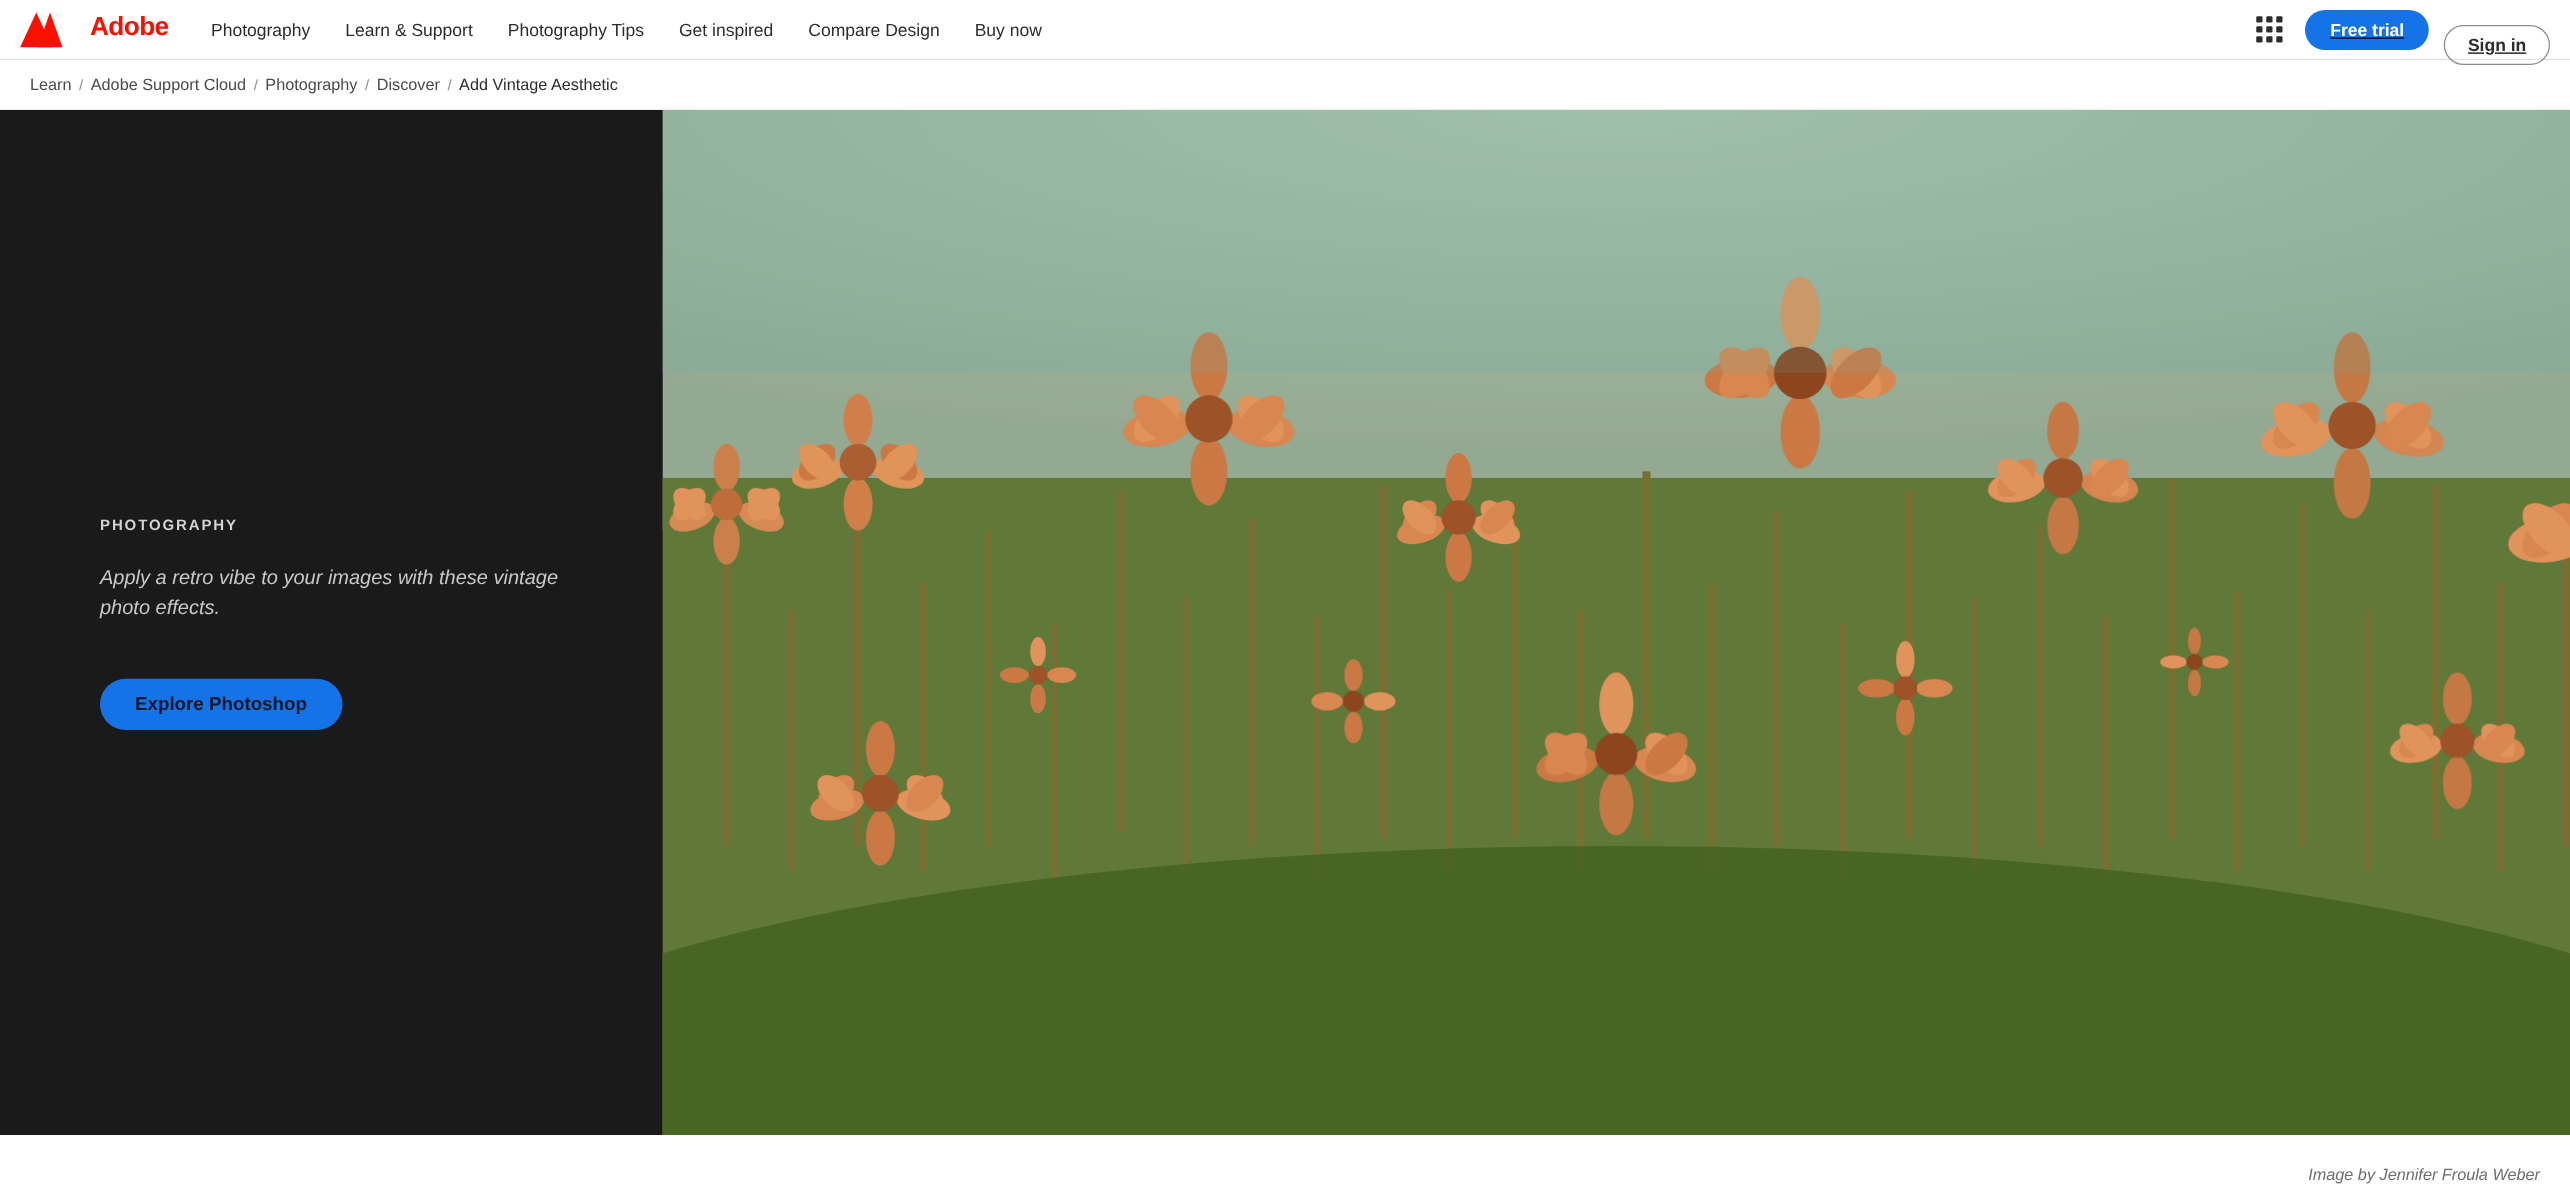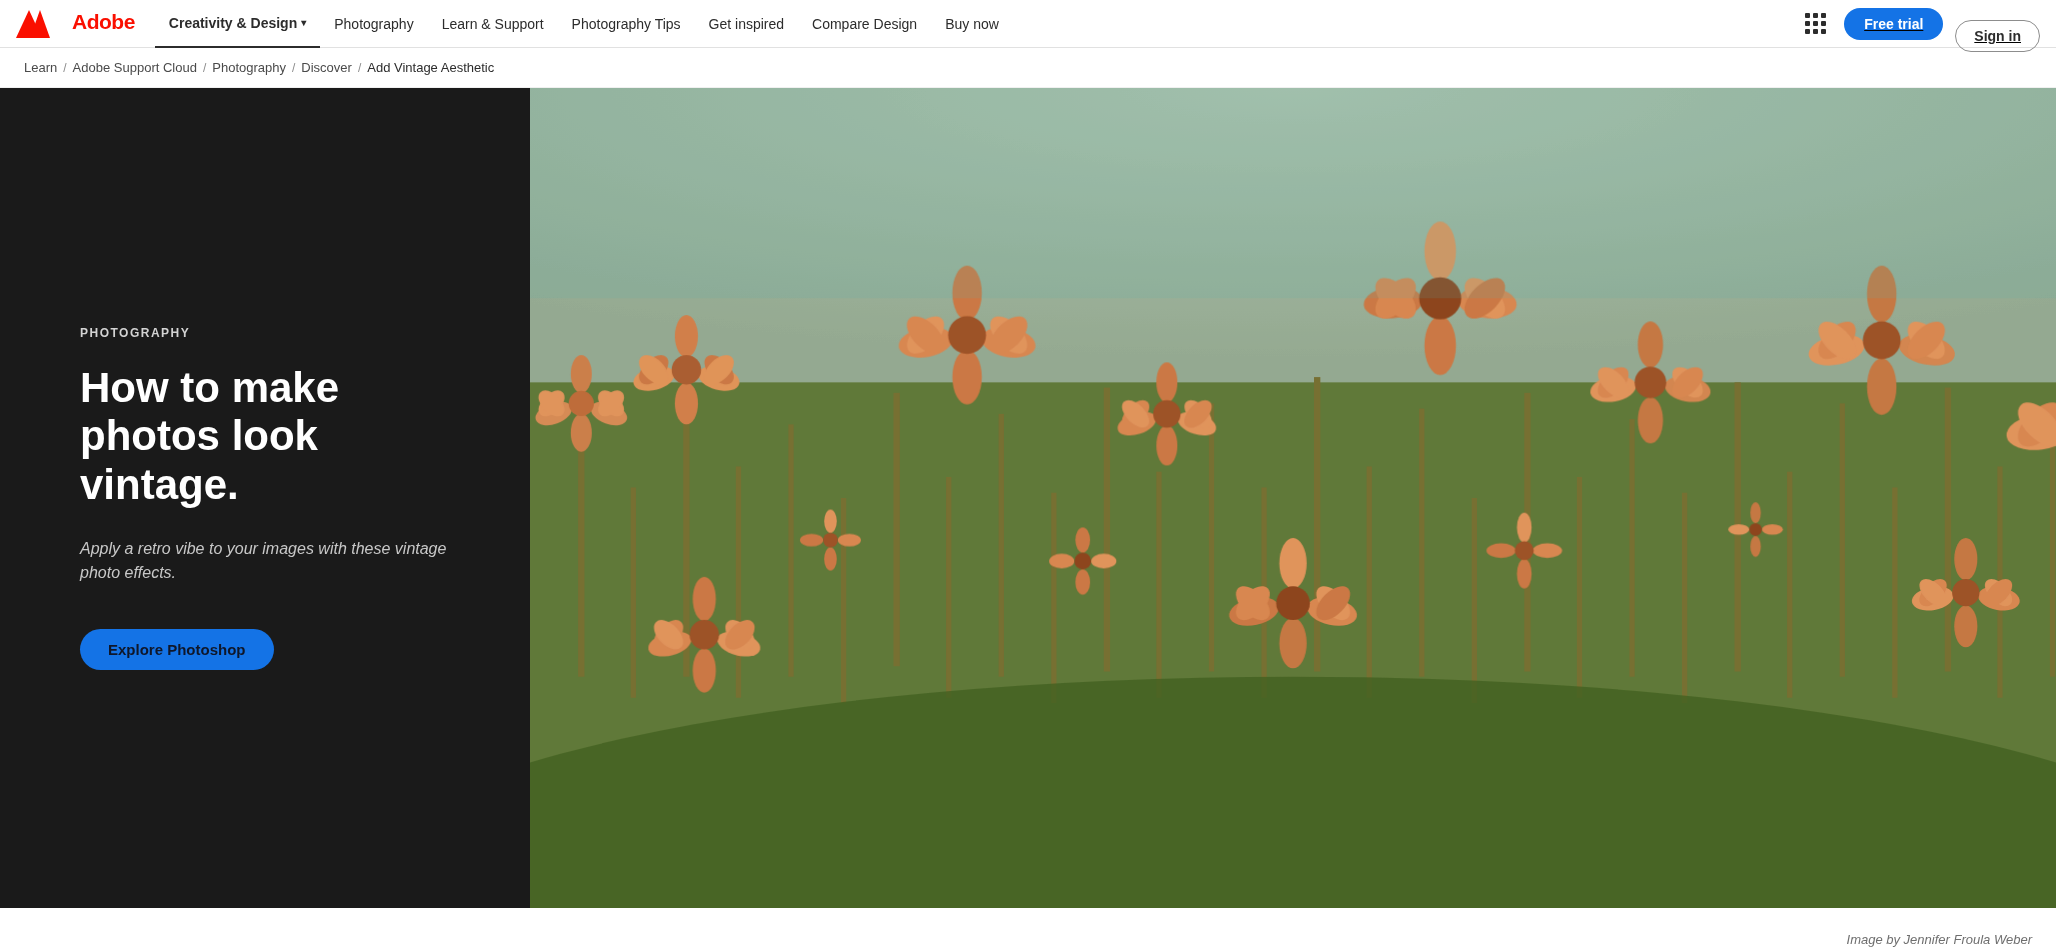--- a/index.html
+++ b/index.html
@@ -208,24 +208,20 @@
 <nav class="nav-bar">
   <a class="nav-logo" href="#">
     <svg class="adobe-icon" viewBox="0 0 34 28" fill="none" xmlns="http://www.w3.org/2000/svg">
       <polygon points="0,28 13,0 26,28" fill="#FA0F00"></polygon>
       <polygon points="18,28 28,0 38,28" fill="#FA0F00" transform="translate(-4,0)"></polygon>
     </svg>
     <span style="font-size:21px;font-weight:900;color:#FA0F00;letter-spacing:-0.5px;">Adobe</span>
   </a>
 
   <div class="nav-items">
-    <a class="nav-item active">
-      <span>Creativity &amp; Design</span>
-      <span class="chevron">▾</span>
-    </a>
     <a class="nav-item">
       <span>Photography</span>
     </a>
     <a class="nav-item">
       <span>Learn &amp; Support</span>
     </a>
     <a class="nav-item">
       <span>Photography Tips</span>
     </a>
     <a class="nav-item">
@@ -266,21 +262,20 @@
   <a class="breadcrumb-item">Photography</a>
   <span class="breadcrumb-sep">/</span>
   <a class="breadcrumb-item">Discover</a>
   <span class="breadcrumb-sep">/</span>
   <span class="breadcrumb-current">Add Vintage Aesthetic</span>
 </div>
 
 <section class="hero">
   <div class="hero-text-panel">
     <p class="hero-eyebrow">PHOTOGRAPHY</p>
-    <h1 class="hero-title">How to make photos look vintage.</h1>
     <p class="hero-subtitle">Apply a retro vibe to your images with these vintage photo effects.</p>
     <button class="btn-explore">Explore Photoshop</button>
   </div>
 
   <div class="hero-image-panel">
     
     <svg width="100%" height="100%" viewBox="0 0 1520 780" preserveAspectRatio="xMidYMid slice" xmlns="http://www.w3.org/2000/svg">
       <defs>
         <radialGradient id="skyGrad" cx="50%" cy="0%" r="80%">
           <stop offset="0%" stop-color="#7ecfcd"></stop>

